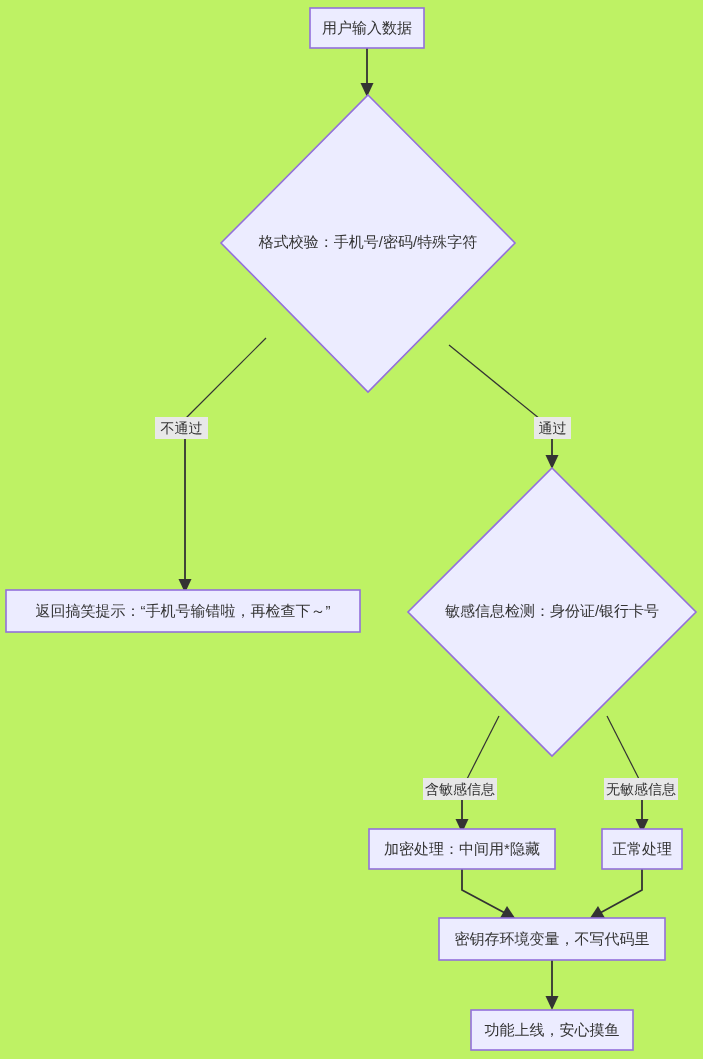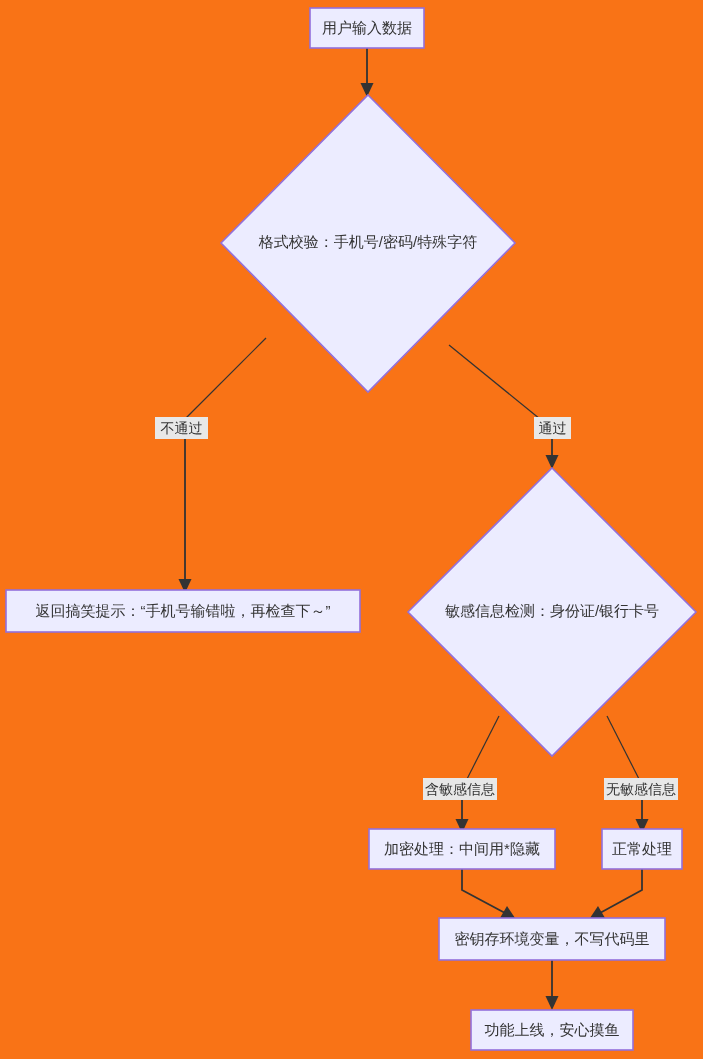--- a/index.html
+++ b/index.html
@@ -7,21 +7,21 @@
     padding: 0;
     background: #000000;
   }
   body {
     font-family: "Liberation Sans", "DejaVu Sans", sans-serif;
   }
   #flowchart-canvas {
     position: relative;
     width: 703px;
     height: 1059px;
-    background: #f97316;
+    background: #bef264;
     overflow: hidden;
   }
   svg.diagram {
     position: absolute;
     top: 0;
     left: 0;
     width: 703px;
     height: 1059px;
   }
   .node-shape {

